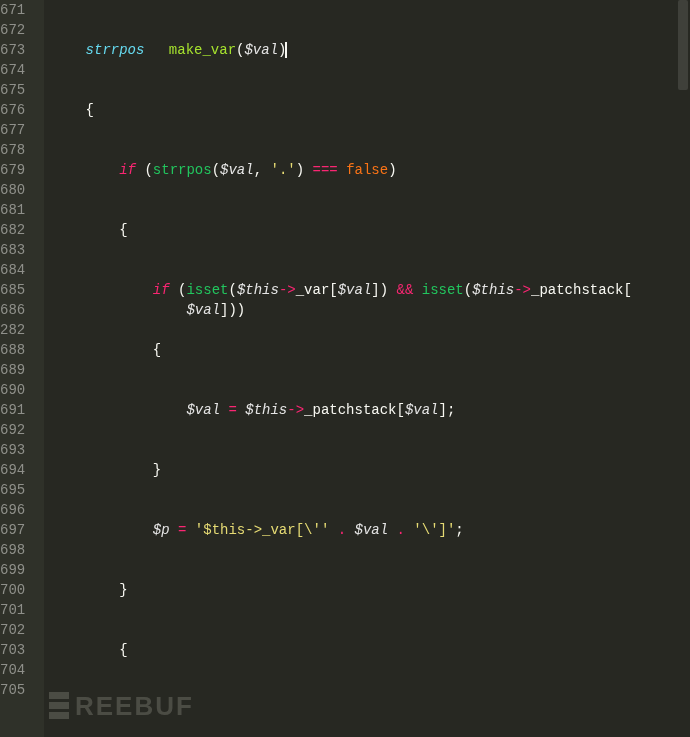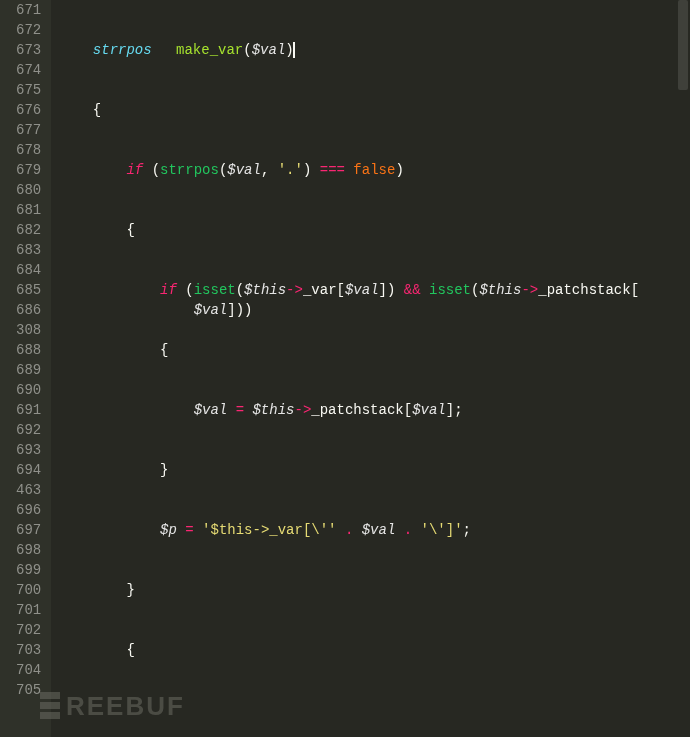--- a/index.html
+++ b/index.html
@@ -20,21 +20,21 @@
     }
     .editor {
       display: flex;
       height: 100%;
     }
     .gutter {
       background: #2f3129;
       color: #8f908a;
       text-align: left;
       padding-right: 10px;
-      padding-left: 16px;
+      padding-left: 0;
       user-select: none;
       min-width: 44px;
     }
     .gutter .ln {
       height: 20px;
     }
     .code {
       padding-left: 8px;
       flex: 1;
       white-space: pre;
@@ -56,21 +56,21 @@
       border: 1px solid #f8f8f2;
       display: inline-block;
       width: 2px;
       height: 16px;
       vertical-align: middle;
       margin-left: -1px;
     }
     .watermark {
       position: absolute;
       bottom: 18px;
-      left: 40px;
+      left: 49px;
       font-family: Arial, sans-serif;
       font-size: 26px;
       font-weight: bold;
       letter-spacing: 2px;
       color: rgba(120,120,110,0.45);
       display: flex;
       align-items: center;
     }
     .wm-icon {
       display: inline-flex;
@@ -107,29 +107,29 @@
       <div class="ln">677</div>
       <div class="ln">678</div>
       <div class="ln">679</div>
       <div class="ln">680</div>
       <div class="ln">681</div>
       <div class="ln">682</div>
       <div class="ln">683</div>
       <div class="ln">684</div>
       <div class="ln">685</div>
       <div class="ln">686</div>
-      <div class="ln">308</div>
+      <div class="ln">282</div>
       <div class="ln">688</div>
       <div class="ln">689</div>
       <div class="ln">690</div>
       <div class="ln">691</div>
       <div class="ln">692</div>
       <div class="ln">693</div>
       <div class="ln">694</div>
-      <div class="ln">463</div>
+      <div class="ln">695</div>
       <div class="ln">696</div>
       <div class="ln">697</div>
       <div class="ln">698</div>
       <div class="ln">699</div>
       <div class="ln">700</div>
       <div class="ln">701</div>
       <div class="ln">702</div>
       <div class="ln">703</div>
       <div class="ln">704</div>
       <div class="ln">705</div>

